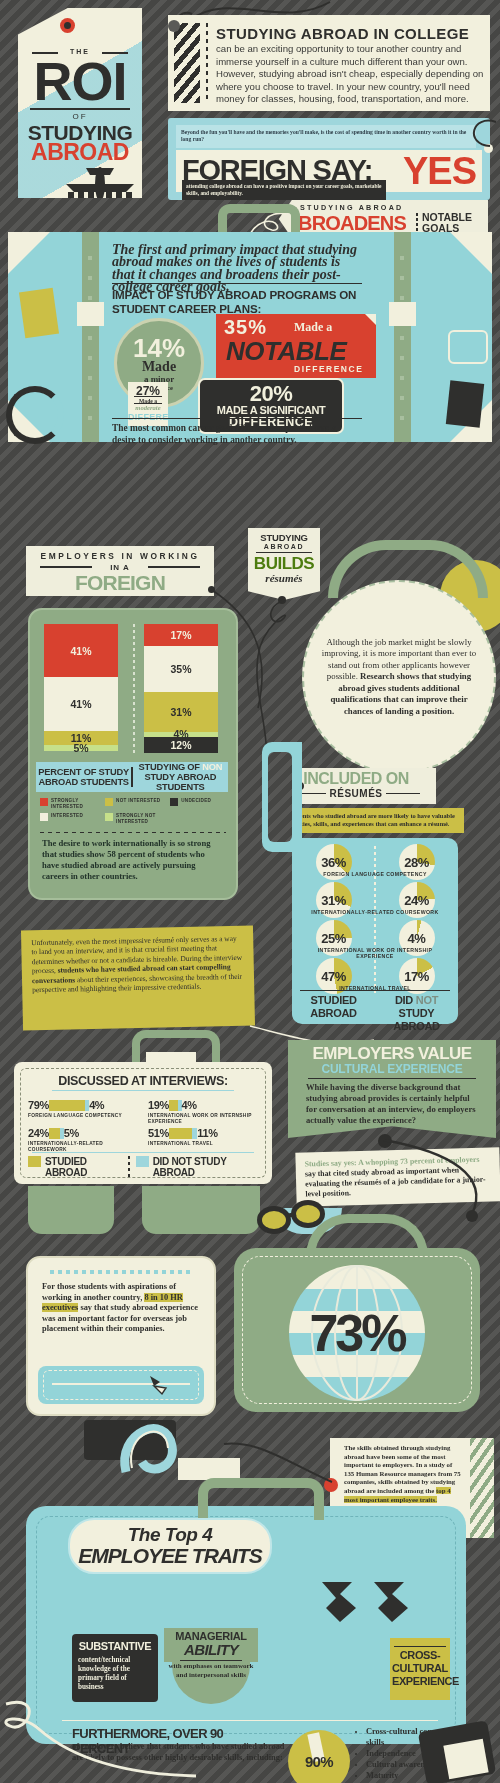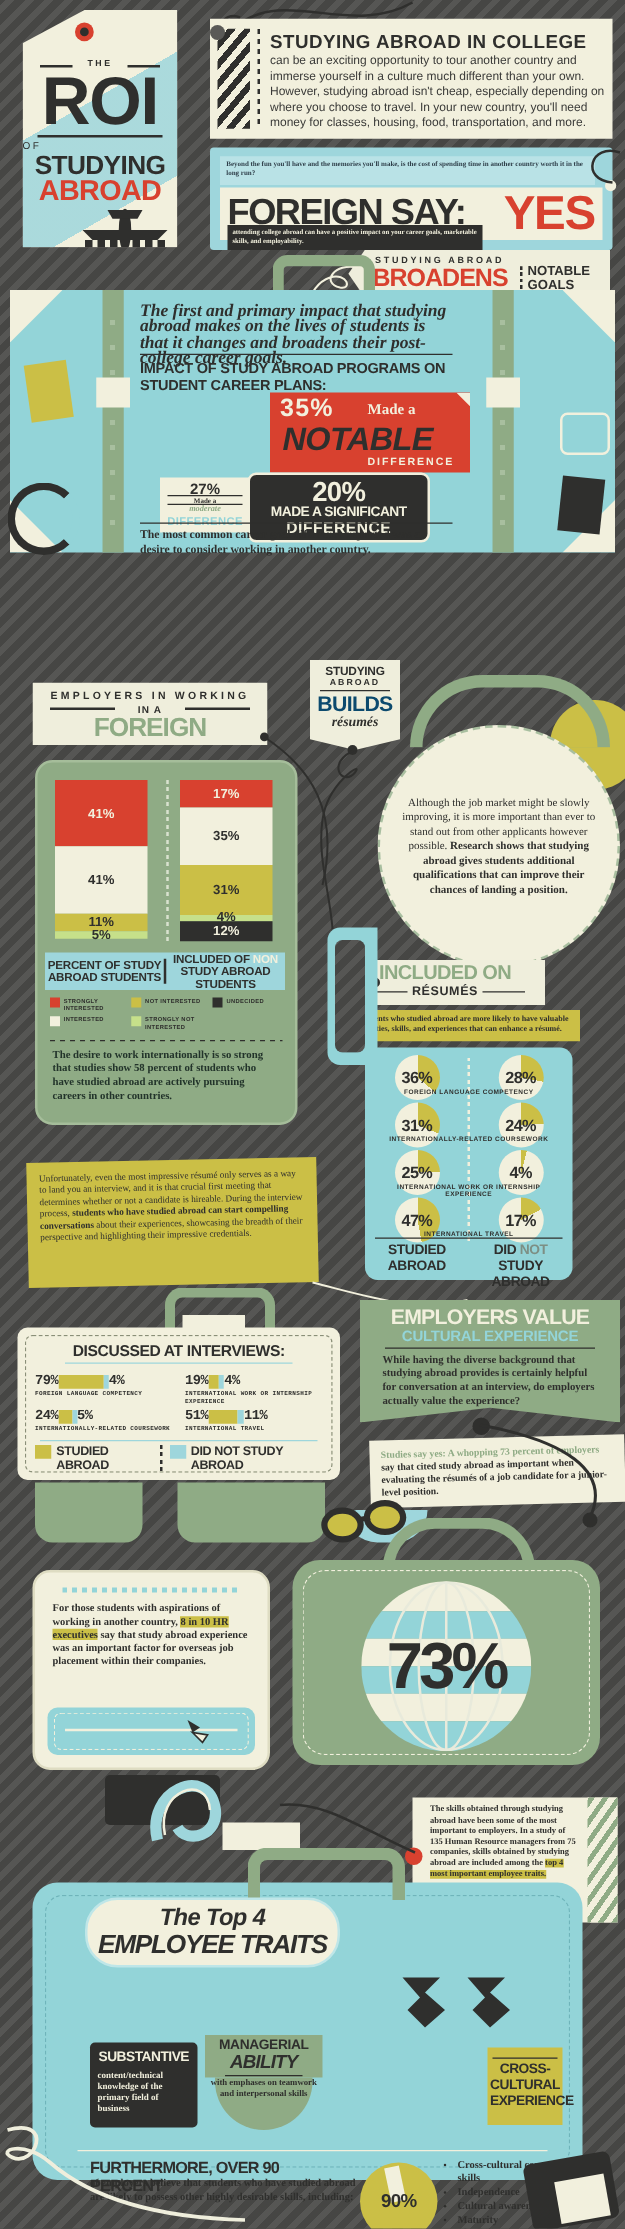--- a/index.html
+++ b/index.html
@@ -27,21 +27,21 @@
     clip-path:polygon(40% 0,100% 0,100% 100%,0 100%,0 14%);}
   #roi-tag .diag{position:absolute;left:0;top:0;width:100%;height:100%;
      background:linear-gradient(150deg,transparent 0 40%, #9ed6dc 40% 78%, transparent 78%);opacity:.85;}
   #roi-hole{left:60px;top:18px;width:15px;height:15px;border-radius:50%;background:#d8412f;
      box-shadow:0 0 0 3px #f2f0dd;}
   #roi-hole .inner{position:absolute;left:4px;top:4px;width:7px;height:7px;border-radius:50%;background:#2f2f2d;}
   .roi-the{position:absolute;left:0;right:0;top:40px;text-align:center;font-size:7px;letter-spacing:2px;
      color:#2f2f2d;font-weight:bold;}
   .roi-big{position:absolute;left:0;right:0;top:46px;text-align:center;font-size:54px;line-height:54px;
      font-weight:bold;color:#2f2f2d;letter-spacing:-1px;}
-  .roi-of{position:absolute;left:0;right:0;top:104px;text-align:left;font-size:8px;letter-spacing:2px;
+  .roi-of{position:absolute;left:0;right:0;top:104px;text-align:center;font-size:8px;letter-spacing:2px;
      color:#2f2f2d;font-weight:normal;}
   .roi-studying{position:absolute;left:0;right:0;top:114px;text-align:center;font-size:21px;line-height:21px;
      font-weight:bold;color:#2f2f2d;letter-spacing:-.5px;}
   .roi-abroad{position:absolute;left:0;right:0;top:133px;text-align:center;font-size:23px;line-height:23px;
      font-weight:bold;color:#d8412f;letter-spacing:-.5px;}
   .roi-rule{position:absolute;height:2px;background:#2f2f2d;}
   #plane{left:42px;top:158px;width:80px;height:40px;}
 
   
   #intro{left:168px;top:15px;width:322px;height:96px;background:#f2f0dd;}
@@ -93,21 +93,21 @@
   #circle14 .n{font-size:26px;font-weight:bold;color:#f2f0dd;line-height:24px;}
   #circle14 .m{font-size:14px;font-weight:bold;color:#2f2f2d;line-height:14px;font-family:"Liberation Serif",serif;}
   #circle14 .s{font-size:9px;font-weight:bold;color:#2f2f2d;line-height:10px;font-family:"Liberation Serif",serif;}
   #circle14 .s2{font-size:6.5px;font-weight:bold;color:#2f2f2d;font-family:"Liberation Serif",serif;}
   #notable{left:216px;top:314px;width:160px;height:64px;background:#d8412f;}
   #notable .n{position:absolute;left:8px;top:2px;font-size:20px;font-weight:bold;color:#f2f0dd;letter-spacing:1px;}
   #notable .made{position:absolute;left:78px;top:6px;font-size:12px;font-weight:bold;color:#f2f0dd;font-family:"Liberation Serif",serif;}
   #notable .big{position:absolute;left:10px;top:22px;font-size:26px;font-weight:bold;font-style:italic;color:#2f2f2d;letter-spacing:-.5px;}
   #notable .diff{position:absolute;left:78px;top:50px;font-size:8.5px;font-weight:bold;color:#f2f0dd;letter-spacing:1.5px;}
   #notable .fold{position:absolute;right:0;top:0;width:11px;height:11px;background:#f2f0dd;clip-path:polygon(0 0,100% 0,100% 100%);}
-  #moderate{left:128px;top:382px;width:72px;height:44px;background:#f2f0dd;}
+  #moderate{left:128px;top:382px;width:40px;height:44px;background:#f2f0dd;}
   #moderate .n{position:absolute;left:0;right:0;top:2px;text-align:center;font-size:12px;font-weight:bold;color:#2f2f2d;}
   #moderate .l1{position:absolute;left:0;right:0;top:16px;text-align:center;font-size:5.6px;font-weight:bold;color:#2f2f2d;font-family:"Liberation Serif",serif;}
   #moderate .l2{position:absolute;left:0;right:0;top:22px;text-align:center;font-size:6.6px;font-weight:bold;color:#8fab85;font-style:italic;font-family:"Liberation Serif",serif;}
   #moderate .l3{position:absolute;left:0;right:0;top:30px;text-align:center;font-size:9px;font-weight:bold;color:#93d4d8;letter-spacing:.3px;}
   #moderate .ln{position:absolute;height:1px;background:#2f2f2d;left:6px;right:6px;}
   #signif{left:198px;top:378px;width:142px;height:52px;background:#2f2f2d;border:2px solid #f2f0dd;border-radius:7px;}
   #signif .n{position:absolute;left:0;right:0;top:1px;text-align:center;font-size:22px;font-weight:bold;color:#f2f0dd;letter-spacing:-.5px;}
   #signif .l1{position:absolute;left:0;right:0;top:24px;text-align:center;font-size:11px;font-weight:bold;color:#f2f0dd;letter-spacing:-.4px;}
   #signif .l2{position:absolute;left:0;right:0;top:35px;text-align:center;font-size:12.5px;font-weight:bold;color:#f2f0dd;letter-spacing:.4px;}
   #sc-foot-rule{left:112px;top:418px;width:250px;height:1.4px;background:#2f2f2d;}
@@ -139,21 +139,21 @@
   #legend-dash{position:absolute;left:10px;top:222px;right:10px;height:1px;
      background:repeating-linear-gradient(90deg,#2f2f2d 0 4px,transparent 4px 8px);}
   #chart-foot{position:absolute;left:12px;top:228px;width:180px;font-size:8.6px;line-height:11px;
      color:#22332a;font-family:"Liberation Serif",serif;font-weight:bold;}
 
   
   #builds{left:248px;top:528px;width:72px;height:72px;background:#efeedc;
      clip-path:polygon(0 0,100% 0,100% 88%,50% 100%,0 88%);}
   #builds .t1{position:absolute;left:0;right:0;top:4px;text-align:center;font-size:9.5px;font-weight:bold;color:#2f2f2d;letter-spacing:-.2px;}
   #builds .t2{position:absolute;left:0;right:0;top:15px;text-align:center;font-size:7px;letter-spacing:1.6px;font-weight:bold;color:#2f2f2d;}
-  #builds .t3{position:absolute;left:0;right:0;top:26px;text-align:center;font-size:17px;font-weight:bold;color:#0c4a6e;letter-spacing:-.5px;}
+  #builds .t3{position:absolute;left:0;right:0;top:26px;text-align:center;font-size:17px;font-weight:bold;color:#4d7c0f;letter-spacing:-.5px;}
   #builds .t4{position:absolute;left:0;right:0;top:44px;text-align:center;font-size:11px;font-style:italic;font-weight:bold;color:#2f2f2d;font-family:"Liberation Serif",serif;}
   #builds .r{position:absolute;left:8px;right:8px;height:1.4px;background:#2f2f2d;top:24px;}
 
   
   #round-note{left:302px;top:580px;width:190px;height:190px;border-radius:50%;background:#f2f0dd;
      border:2px dashed #a9bfa0;display:flex;align-items:center;justify-content:center;text-align:center;}
   #round-note p{margin:0;width:160px;font-size:8.8px;line-height:11.4px;color:#2f2f2d;
      font-family:"Liberation Serif",serif;}
   #round-note b{font-weight:bold;}
   #gold-circle{left:440px;top:560px;width:72px;height:72px;border-radius:50%;background:#cbbf46;}
@@ -186,21 +186,21 @@
      transform:rotate(-1.2deg);}
   #sticky p{margin:0;padding:8px 10px;font-size:7.4px;line-height:9.4px;color:#2f2f2d;
      font-family:"Liberation Serif",serif;}
   #sticky b{font-weight:bold;}
 
   
   #interviews{left:14px;top:1062px;width:258px;height:122px;background:#f2f0dd;border-radius:8px;}
   #interviews .dash{position:absolute;left:6px;top:6px;right:6px;bottom:6px;border:1.4px dashed #8a8f78;border-radius:6px;}
   #interviews h3{margin:0;position:absolute;left:0;right:0;top:12px;text-align:center;font-size:12.5px;font-weight:bold;color:#2f2f2d;letter-spacing:-.3px;}
   #interviews .rule-t{position:absolute;left:38px;right:38px;top:28px;height:1.2px;background:#9ed6dc;}
-  .iv{position:absolute;width:110px;font-family:Liberation Mono, monospace;}
+  .iv{position:absolute;width:110px;}
   .iv .row{display:flex;align-items:center;height:14px;}
   .iv .pct{font-size:11px;font-weight:bold;color:#2f2f2d;letter-spacing:-.4px;}
   .iv .b1{height:11px;background:#cbbf46;}
   .iv .b2{height:11px;background:#9ed6dc;}
   .iv .cap{font-size:4.8px;line-height:5.8px;font-weight:bold;color:#2f2f2d;letter-spacing:.3px;margin-top:1px;}
   #iv-rule-b{position:absolute;left:18px;right:18px;top:90px;height:1.2px;background:#9ed6dc;}
   #iv-legend{position:absolute;left:14px;right:14px;top:94px;display:flex;align-items:flex-start;justify-content:center;}
   #iv-legend .sw{width:13px;height:11px;margin-right:4px;flex:none;}
   #iv-legend .tx{font-size:10px;line-height:11px;font-weight:bold;color:#2f2f2d;letter-spacing:-.3px;}
   #iv-legend .vd{width:2px;height:22px;margin:0 6px;background:repeating-linear-gradient(#2f2f2d 0 3px,transparent 3px 6px);}
@@ -383,20 +383,26 @@
   </div>
   <div class="abs" style="left:22px;top:290px;width:34px;height:46px;background:#cbbf46;transform:rotate(-8deg);"></div>
   <div class="abs" style="left:6px;top:386px;width:46px;height:46px;border-radius:50%;border:6px solid #2f2f2d;border-right-color:#93d4d8;"></div>
   <div class="abs" style="left:448px;top:330px;width:36px;height:30px;border:2px solid #f2f0dd;border-radius:6px;"></div>
   <div class="abs" style="left:448px;top:382px;width:34px;height:44px;background:#2f2f2d;transform:rotate(6deg);"></div>
 
   <div class="abs" id="sc-lead">The first and primary impact that studying abroad makes on the lives of students is that it changes and broadens their post-college career goals.</div>
   <div class="abs" id="sc-rule"></div>
   <div class="abs" id="sc-head">IMPACT OF STUDY ABROAD PROGRAMS ON STUDENT CAREER PLANS:</div>
 
+  <div class="abs" id="circle14">
+    <span class="n">14%</span>
+    <span class="m">Made</span>
+    <span class="s">a minor</span>
+    <span class="s2">difference</span>
+  </div>
 
   <div class="abs" id="notable">
     <div class="fold"></div>
     <span class="n">35%</span>
     <span class="made">Made a</span>
     <span class="big">NOTABLE</span>
     <span class="diff">DIFFERENCE</span>
   </div>
 
   <div class="abs" id="moderate">
@@ -441,21 +447,21 @@
         <div class="seg" style="height: 22.1px; background: rgb(216, 65, 47); color: rgb(242, 240, 221);">17%</div>
         <div class="seg" style="height: 45.5px; background: rgb(242, 240, 221); color: rgb(47, 47, 45);">35%</div>
         <div class="seg" style="height: 40.3px; background: rgb(203, 191, 70); color: rgb(47, 47, 45);">31%</div>
         <div class="seg" style="height: 5.2px; background: rgb(198, 224, 138); color: rgb(47, 47, 45);">4%</div>
         <div class="seg" style="height: 15.6px; background: rgb(47, 47, 45); color: rgb(242, 240, 221);">12%</div>
       </div>
 
     <div id="chart-labels">
       <div class="cl">PERCENT OF STUDY ABROAD STUDENTS</div>
       <div class="vline"></div>
-      <div class="cl"><span>INCLUDED OF </span><span style="color:#f2f0dd;">NON</span><span> STUDY ABROAD STUDENTS</span></div>
+      <div class="cl"><span>STUDYING OF </span><span style="color:#f2f0dd;">NON</span><span> STUDY ABROAD STUDENTS</span></div>
     </div>
 
     <div id="legend">
         <div class="lg" style="width: 35%;">
           <div class="sw" style="background: rgb(216, 65, 47);"></div>
           <div class="tx">STRONGLY INTERESTED</div>
         </div>
         <div class="lg" style="width: 35%;">
           <div class="sw" style="background: rgb(203, 191, 70);"></div>
           <div class="tx">NOT INTERESTED</div>

